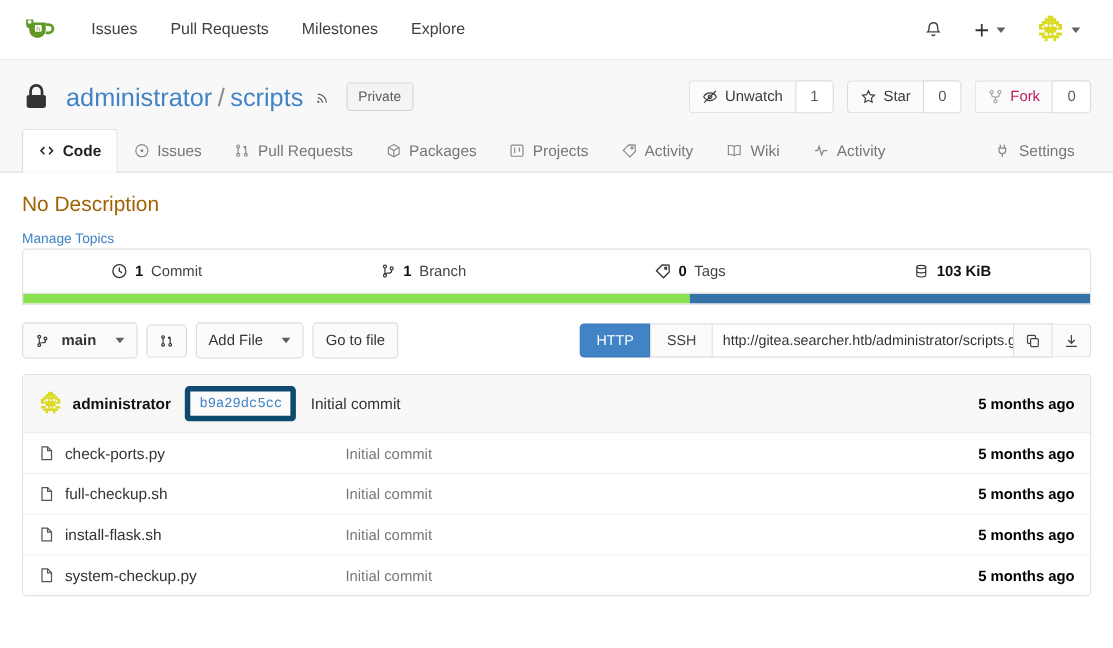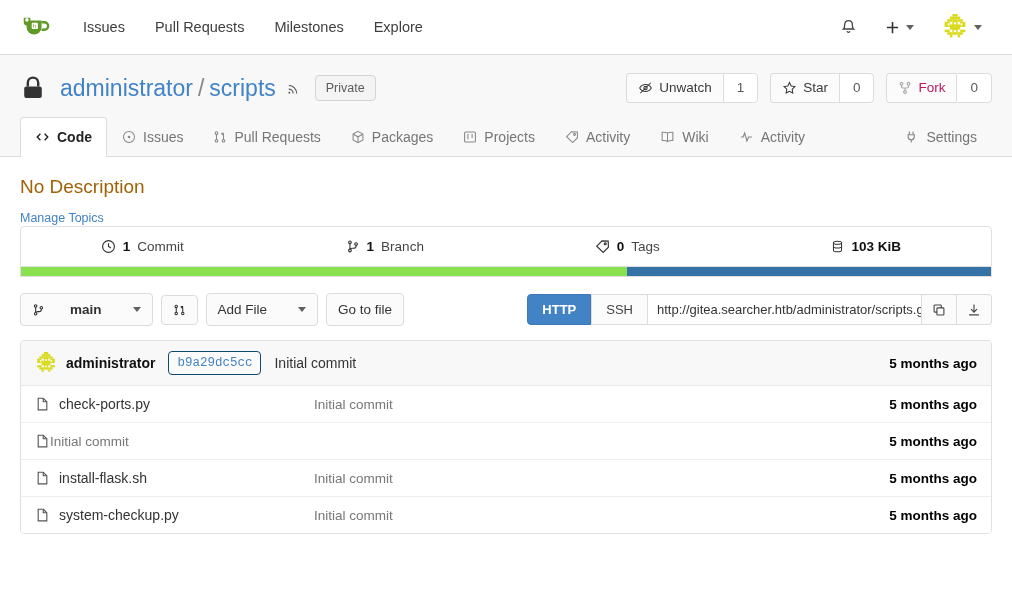--- a/index.html
+++ b/index.html
@@ -169,36 +169,36 @@
     margin: 16px 0 14px 0;
     gap: 8px;
   }
   .btn {
     border: 1px solid #dcdcdc;
     background: #fbfbfb;
     border-radius: 4px;
     font-size: 13.5px;
     color: #333333;
     padding: 7px 11px;
-    display: flex; align-items: center; gap: 25px;
+    display: flex; align-items: center; gap: 11px;
     line-height: 1.3;
     white-space: nowrap;
   }
   .btn b { font-weight: bold; }
   .clone-wrap { margin-left: auto; display: flex; align-items: stretch; }
   .proto {
     border: 1px solid #dcdcdc;
     font-size: 13px;
     padding: 7px 14px;
     display: flex; align-items: center;
     background: #fbfbfb; color: #444444;
   }
   .proto.active {
     background: #4183c4; color: #ffffff;
-    border-color: #3c78b5; font-weight: bold;
+    border-color: #3c78b5; font-weight: normal;
     border-radius: 4px 0 0 4px;
   }
   .clone-url {
     border: 1px solid #dcdcdc;
     border-left: none;
     font-size: 13px;
     color: #333333;
     padding: 7px 9px;
     width: 274px;
     background: #ffffff;
@@ -230,21 +230,21 @@
     border-bottom: 1px solid #e8e8e8;
     display: flex; align-items: center;
     padding: 10px 14px;
   }
   .commit-author {
     font-size: 14px; font-weight: bold; color: #111111;
     margin-left: 9px;
   }
   .sha {
     margin-left: 13px;
-    border: 1px solid #0c4a6e;
+    border: 5px solid #0c4a6e;
     border-radius: 4px;
     background: #fbfbfb;
     color: #4183c4;
     font-family: "Liberation Mono", monospace;
     font-size: 12.5px;
     padding: 4px 8px;
   }
   .commit-msg {
     margin-left: 13px;
     font-size: 14px;
@@ -648,20 +648,21 @@
       <a class="file-msg">Initial commit</a>
       <span class="file-age">5 months ago</span>
     </div>
     <div class="file-row">
       <span class="ic">
         <svg width="15" height="16" viewBox="0 0 16 16" fill="none" stroke="#555" stroke-width="1.2">
           <path d="M3.4 1.8h5.4l3.8 3.8v8.6H3.4z"></path>
             <path d="M8.8 1.8v3.8h3.8"></path>
         </svg>
       </span>
+      <a class="file-name">full-checkup.sh</a>
       <a class="file-msg">Initial commit</a>
       <span class="file-age">5 months ago</span>
     </div>
     <div class="file-row">
       <span class="ic">
         <svg width="15" height="16" viewBox="0 0 16 16" fill="none" stroke="#555" stroke-width="1.2">
           <path d="M3.4 1.8h5.4l3.8 3.8v8.6H3.4z"></path>
             <path d="M8.8 1.8v3.8h3.8"></path>
         </svg>
       </span>

